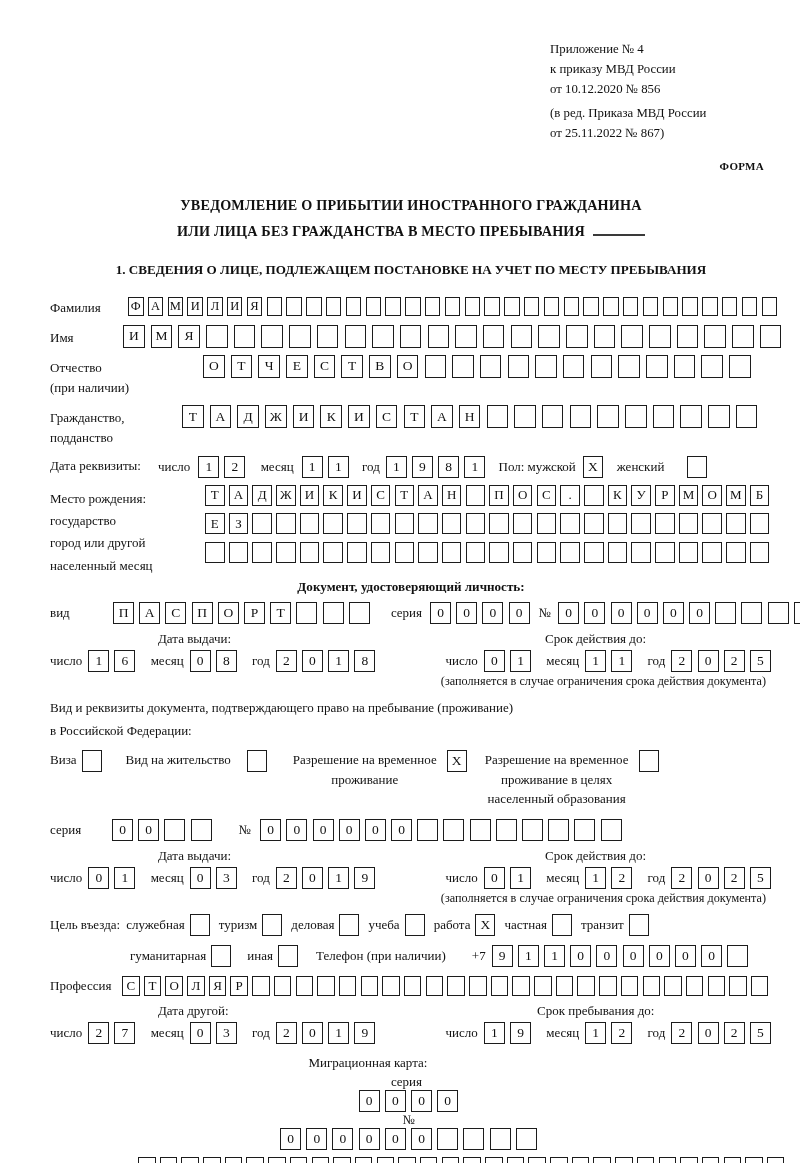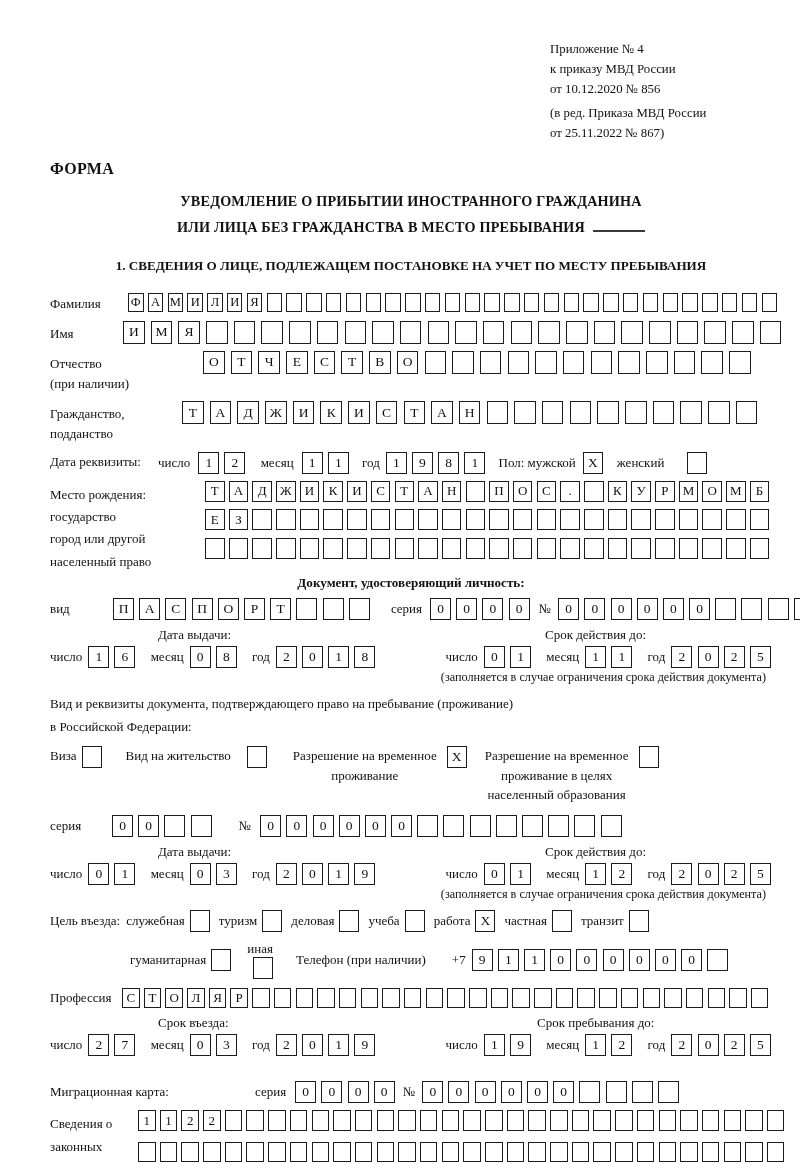--- a/index.html
+++ b/index.html
@@ -3,21 +3,21 @@
 <meta charset="utf-8">
 <style>
   * { box-sizing: border-box; margin: 0; padding: 0; }
   html,body { background:#ffffff; }
   body { font-family: "Liberation Serif", serif; color:#111; }
   .page { width:800px; height:1163px; background:#fff; padding:40px 28px 16px 50px; position:relative; overflow:hidden; }
 
   
   .hdr { width:212px; margin-left:auto; margin-right:10px; font-size:12.8px; line-height:1.55; }
   .hdr .gap { margin-top:5px; }
-  .forma { text-align:left; font-weight:bold; font-size:16px; margin:16px 8px 10px 0; letter-spacing:.3px; }
+  .forma { text-align:right; font-weight:bold; font-size:11px; margin:16px 8px 20px 0; letter-spacing:.3px; }
 
   .title { text-align:center; font-weight:bold; font-size:14.2px; line-height:1.85; letter-spacing:.2px; }
   .title .uline { display:inline-block; width:52px; border-bottom:2px solid #3a3a3a; height:13px; margin-left:8px; }
   .sec-heading { text-align:center; font-weight:bold; font-size:13.1px; margin:17px 0 17px 0; }
 
   .fr { display:flex; align-items:flex-start; margin-bottom:7px; }
   .fr.center { align-items:center; }
   .lblcol { font-size:13px; line-height:1.55; flex:none; padding-top:3px; }
   .lb { font-size:13px; white-space:nowrap; }
 
@@ -228,21 +228,21 @@
     <span class="checkbox" style="margin-right:14px;">X</span>
     <span class="lb" style="margin-right:23px;">женский</span>
     <span class="checkbox"></span>
   </div>
 
   <div class="fr" style="margin-top:6px;margin-bottom:2px;">
     <div class="lblcol" style="width:155px;line-height:1.72;">
       <div>Место рождения:</div>
       <div>государство</div>
       <div>город или другой</div>
-      <div>населенный право</div>
+      <div>населенный месяц</div>
     </div>
     <div>
       <div class="boxes b-wide" style="margin-bottom:7.5px;display:flex;">
           <span>Т</span>
           <span>А</span>
           <span>Д</span>
           <span>Ж</span>
           <span>И</span>
           <span>К</span>
           <span>И</span>
@@ -535,21 +535,21 @@
         <span class="lb">транзит</span>
         <span class="checkbox"></span>
       </span>
   </div>
 
   <div class="purpose" style="padding-left:80px;">
     <span class="pair" style="margin-right:16px;">
         <span class="lb">гуманитарная</span>
         <span class="checkbox"></span>
       </span>
-    <span class="pair" style="margin-right:18px;flex-direction:column;">
+    <span class="pair" style="margin-right:18px;">
         <span class="lb">иная</span>
         <span class="checkbox"></span>
       </span>
     <span class="lb" style="margin-right:26px;">Телефон (при наличии)</span>
     <span class="lb" style="margin-right:6px;">+7</span>
     <span class="boxes b-lg">
         <span>9</span>
         <span>1</span>
         <span>1</span>
         <span>0</span>
@@ -592,21 +592,21 @@
         <span></span>
         <span></span>
         <span></span>
         <span></span>
         <span></span>
         <span></span>
       </span>
   </div>
 
   <div class="dhead" style="margin-top:6px;">
-    <div style="width:375px;padding-left:108px;">Срок въезда:</div>
+    <div style="width:375px;padding-left:108px;">Дата другой:</div>
     <div style="padding-left:112px;">Срок пребывания до:</div>
   </div>
   <div class="dates">
     <div class="dgroup" style="width:375px;">
       <span class="lb">число</span>
       <span class="boxes b-lg">
           <span>2</span>
           <span>7</span>
         </span>
       <span class="lb">месяц</span>
@@ -636,21 +636,21 @@
       <span class="lb">год</span>
       <span class="boxes b-lg">
           <span>2</span>
           <span>0</span>
           <span>2</span>
           <span>5</span>
         </span>
     </div>
   </div>
 
-  <div class="fr center" style="margin-top:25px;">
+  <div class="fr center" style="margin-top:9px;flex-direction:column;">
     <div class="lblcol" style="width:205px;padding-top:0;">Миграционная карта:</div>
     <span class="lb" style="margin-right:9px;">серия</span>
     <span class="boxes b-lg">
         <span>0</span>
         <span>0</span>
         <span>0</span>
         <span>0</span>
       </span>
     <span class="lb" style="margin:0 7px 0 3px;">№</span>
     <span class="boxes b-lg">

